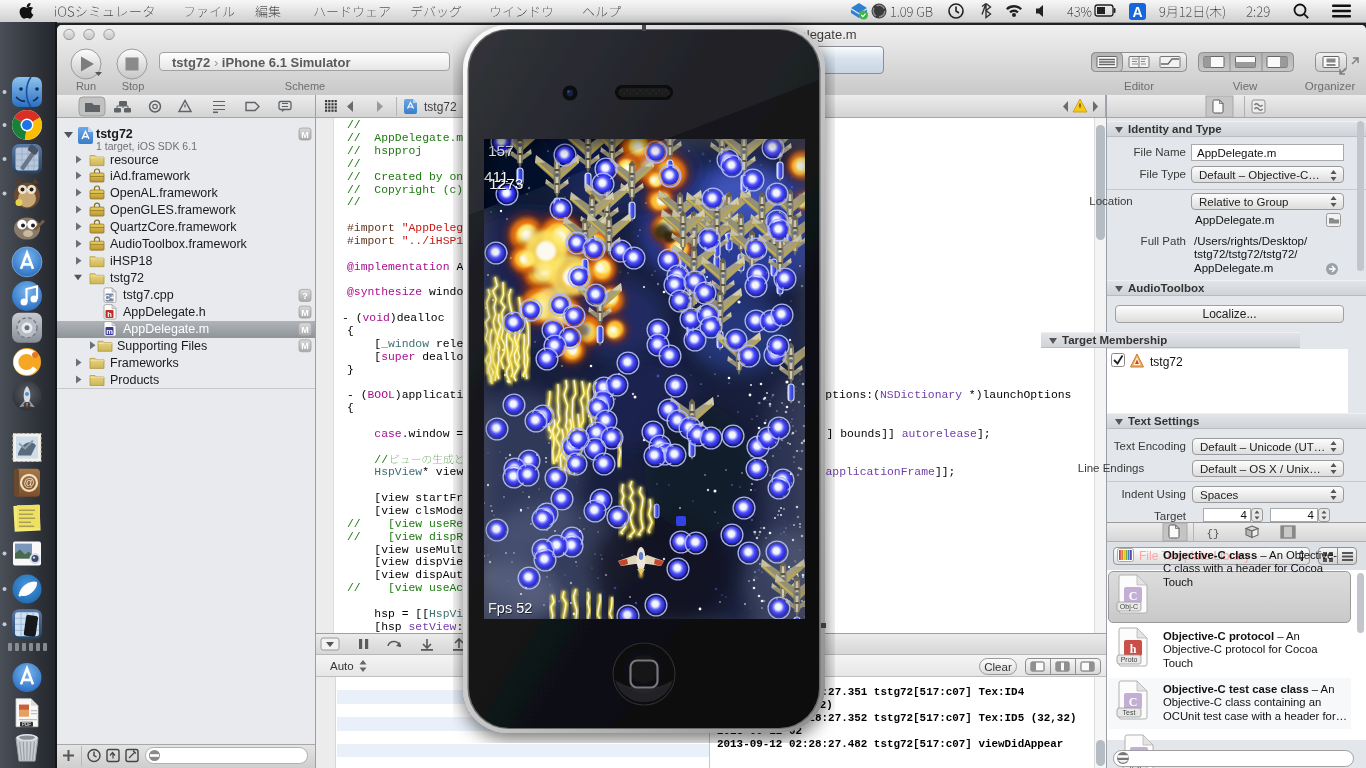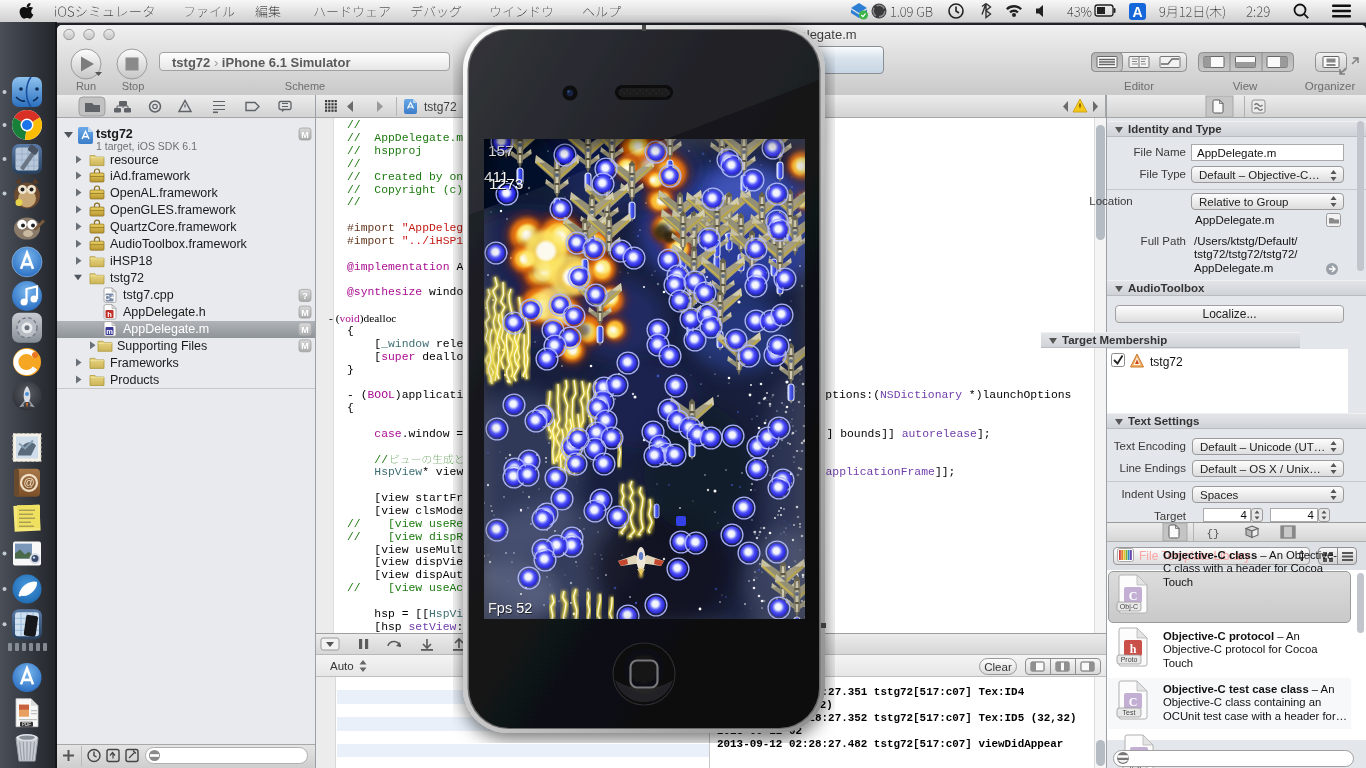--- a/index.html
+++ b/index.html
@@ -323,21 +323,21 @@
 <div style="position:absolute;left:347px;top:132.1px;font-family:Liberation Mono,monospace;font-size:11.4px;white-space:pre"><span style="color:#1d7a10">//&nbsp;&nbsp;AppDelegate.m</span></div>
 <div style="position:absolute;left:347px;top:144.9px;font-family:Liberation Mono,monospace;font-size:11.4px;white-space:pre"><span style="color:#1d7a10">//&nbsp;&nbsp;hspproj</span></div>
 <div style="position:absolute;left:347px;top:157.8px;font-family:Liberation Mono,monospace;font-size:11.4px;white-space:pre"><span style="color:#1d7a10">//</span></div>
 <div style="position:absolute;left:347px;top:170.6px;font-family:Liberation Mono,monospace;font-size:11.4px;white-space:pre"><span style="color:#1d7a10">//&nbsp;&nbsp;Created&nbsp;by&nbsp;on&nbsp;2013/09/12.</span></div>
 <div style="position:absolute;left:347px;top:183.5px;font-family:Liberation Mono,monospace;font-size:11.4px;white-space:pre"><span style="color:#1d7a10">//&nbsp;&nbsp;Copyright&nbsp;(c)&nbsp;2013.&nbsp;All&nbsp;rights&nbsp;reserved.</span></div>
 <div style="position:absolute;left:347px;top:196.3px;font-family:Liberation Mono,monospace;font-size:11.4px;white-space:pre"><span style="color:#1d7a10">//</span></div>
 <div style="position:absolute;left:347px;top:222.1px;font-family:Liberation Mono,monospace;font-size:11.4px;white-space:pre"><span style="color:#643820">#import&nbsp;</span><span style="color:#c41a16">"AppDelegate.h"</span></div>
 <div style="position:absolute;left:347px;top:234.9px;font-family:Liberation Mono,monospace;font-size:11.4px;white-space:pre"><span style="color:#643820">#import&nbsp;</span><span style="color:#c41a16">"../iHSP18/hsp.h"</span></div>
 <div style="position:absolute;left:347px;top:260.6px;font-family:Liberation Mono,monospace;font-size:11.4px;white-space:pre"><span style="color:#aa0d91">@implementation</span><span style="color:#000">&nbsp;AppDelegate</span></div>
 <div style="position:absolute;left:347px;top:286.3px;font-family:Liberation Mono,monospace;font-size:11.4px;white-space:pre"><span style="color:#aa0d91">@synthesize</span><span style="color:#000">&nbsp;window;</span></div>
-<div style="position:absolute;left:329px;top:312.1px;font-family:Liberation Serif, serif;font-size:11.4px;white-space:pre"><span style="color:#000">-&nbsp;(</span><span style="color:#aa0d91">void</span><span style="color:#000">)dealloc</span></div>
+<div style="position:absolute;left:342px;top:312.1px;font-family:Liberation Mono, monospace;font-size:11.4px;white-space:pre"><span style="color:#000">-&nbsp;(</span><span style="color:#aa0d91">void</span><span style="color:#000">)dealloc</span></div>
 <div style="position:absolute;left:347px;top:324.9px;font-family:Liberation Mono,monospace;font-size:11.4px;white-space:pre"><span style="color:#000">{</span></div>
 <div style="position:absolute;left:347px;top:337.8px;font-family:Liberation Mono,monospace;font-size:11.4px;white-space:pre"><span style="color:#000">&nbsp;&nbsp;&nbsp;&nbsp;[</span><span style="color:#3f6e74">_window</span><span style="color:#000">&nbsp;release];</span></div>
 <div style="position:absolute;left:347px;top:350.6px;font-family:Liberation Mono,monospace;font-size:11.4px;white-space:pre"><span style="color:#000">&nbsp;&nbsp;&nbsp;&nbsp;[</span><span style="color:#aa0d91">super</span><span style="color:#000">&nbsp;dealloc];</span></div>
 <div style="position:absolute;left:347px;top:363.5px;font-family:Liberation Mono,monospace;font-size:11.4px;white-space:pre"><span style="color:#000">}</span></div>
 <div style="position:absolute;left:347px;top:389.2px;font-family:Liberation Mono,monospace;font-size:11.4px;white-space:pre"><span style="color:#000">-&nbsp;(</span><span style="color:#aa0d91">BOOL</span><span style="color:#000">)application:(</span><span style="color:#703daa">UIApplication</span><span style="color:#000">&nbsp;*)application&nbsp;didFinishLa</span></div>
 <div style="position:absolute;left:347px;top:402.1px;font-family:Liberation Mono,monospace;font-size:11.4px;white-space:pre"><span style="color:#000">{</span></div>
 <div style="position:absolute;left:347px;top:427.8px;font-family:Liberation Mono,monospace;font-size:11.4px;white-space:pre"><span style="color:#000">&nbsp;&nbsp;&nbsp;&nbsp;</span><span style="color:#aa0d91">case</span><span style="color:#000">.window&nbsp;=&nbsp;[[[</span><span style="color:#703daa">UIWindow</span><span style="color:#000">&nbsp;alloc]&nbsp;initWithFrame:[[</span></div>
 <div style="position:absolute;left:347px;top:466.3px;font-family:Liberation Mono,monospace;font-size:11.4px;white-space:pre"><span style="color:#000">&nbsp;&nbsp;&nbsp;&nbsp;</span><span style="color:#3f6e74">HspView</span><span style="color:#000">*&nbsp;view&nbsp;=&nbsp;[[</span><span style="color:#3f6e74">HspView</span><span style="color:#000">&nbsp;alloc]&nbsp;initWithFrame</span></div>
 <div style="position:absolute;left:347px;top:492.1px;font-family:Liberation Mono,monospace;font-size:11.4px;white-space:pre"><span style="color:#000">&nbsp;&nbsp;&nbsp;&nbsp;[view&nbsp;startFrame];</span></div>
 <div style="position:absolute;left:347px;top:504.9px;font-family:Liberation Mono,monospace;font-size:11.4px;white-space:pre"><span style="color:#000">&nbsp;&nbsp;&nbsp;&nbsp;[view&nbsp;clsMode:1];</span></div>
@@ -455,21 +455,21 @@
 <div style="position:absolute;left:1036px;top:194.5px;width:150px;text-align:center;font-family:Liberation Sans,sans-serif;font-size:11.5px;color:#3a3a3a">Location</div>
 <div style="position:absolute;left:1191px;top:192.5px;width:153px;height:17px;background:linear-gradient(#fdfdfd,#ddd);border:1px solid #9a9a9a;border-radius:4px;font-family:Liberation Sans,sans-serif;font-size:11.5px;color:#222;line-height:16px;padding-left:7px;box-sizing:border-box;white-space:nowrap;overflow:hidden">Relative to Group<svg width="9" height="13" style="position:absolute;right:5px;top:1.5px">
       <path d="M4.5 1 l3 4 h-6 z M4.5 12 l3 -4 h-6 z" fill="#555"></path>
     </svg></div>
 <div style="position:absolute;left:1195px;top:214px;font-family:Liberation Sans,sans-serif;font-size:11.5px;color:#111">AppDelegate.m</div>
 <svg width="16" height="16" style="position:absolute;left:1326px;top:213px">
     <rect x="0.5" y="0.5" width="14" height="13" rx="2" fill="#f2f2f2" stroke="#9a9a9a"></rect>
     <path d="M3 5 h4 l1.5 1.5 h4.5 v4 h-10 z" fill="#8a8a8a"></path>
   </svg>
 <div style="position:absolute;left:1036px;top:234.5px;width:150px;text-align:right;font-family:Liberation Sans,sans-serif;font-size:11.5px;color:#3a3a3a">Full Path</div>
-<div style="position:absolute;left:1194px;top:234.5px;font-family:Liberation Sans,sans-serif;font-size:11.5px;color:#111">/Users/ktstg/Default/</div>
+<div style="position:absolute;left:1194px;top:234.5px;font-family:Liberation Sans,sans-serif;font-size:11.5px;color:#111">/Users/rights/Desktop/</div>
 <div style="position:absolute;left:1194px;top:248.3px;font-family:Liberation Sans,sans-serif;font-size:11.5px;color:#111">tstg72/tstg72/tstg72/</div>
 <div style="position:absolute;left:1194px;top:262.1px;font-family:Liberation Sans,sans-serif;font-size:11.5px;color:#111">AppDelegate.m</div>
 <svg width="14" height="14" style="position:absolute;left:1325px;top:262px">
     <circle cx="7" cy="7" r="6" fill="#9aa0a8"></circle>
     <path d="M4 7 h6 M7 4 l3 3 -3 3" stroke="#fff" stroke-width="1.4" fill="none"></path>
   </svg>
 <div style="position:absolute;left:1107px;top:280px;width:259px;height:16px;background:linear-gradient(#e2e4e8,#cfd3d8);border-top:1px solid #eef0f2;border-bottom:1px solid #b8bcc1;box-sizing:border-box">
     <svg width="12" height="14" style="position:absolute;left:6px;top:1px">
       <path d="M2 4 h8 l-4 6 z" fill="#555"></path>
     </svg>
@@ -496,21 +496,21 @@
 <div style="position:absolute;left:1107px;top:413px;width:259px;height:16px;background:linear-gradient(#e2e4e8,#cfd3d8);border-top:1px solid #eef0f2;border-bottom:1px solid #b8bcc1;box-sizing:border-box">
     <svg width="12" height="14" style="position:absolute;left:6px;top:1px">
       <path d="M2 4 h8 l-4 6 z" fill="#555"></path>
     </svg>
     <div style="position:absolute;left:21px;top:1px;font-family:Liberation Sans,sans-serif;font-size:11.5px;font-weight:bold;color:#333">Text Settings</div>
   </div>
 <div style="position:absolute;left:1036px;top:439.5px;width:150px;text-align:right;font-family:Liberation Sans,sans-serif;font-size:11.5px;color:#3a3a3a">Text Encoding</div>
 <div style="position:absolute;left:1192px;top:437.5px;width:152px;height:17px;background:linear-gradient(#fdfdfd,#ddd);border:1px solid #9a9a9a;border-radius:4px;font-family:Liberation Sans,sans-serif;font-size:11.5px;color:#222;line-height:16px;padding-left:7px;box-sizing:border-box;white-space:nowrap;overflow:hidden">Default – Unicode (UT…<svg width="9" height="13" style="position:absolute;right:5px;top:1.5px">
       <path d="M4.5 1 l3 4 h-6 z M4.5 12 l3 -4 h-6 z" fill="#555"></path>
     </svg></div>
-<div style="position:absolute;left:1036px;top:461.5px;width:150px;text-align:right;font-family:Liberation Sans,sans-serif;font-size:11.5px;color:#3a3a3a">Line Endings</div>
+<div style="position:absolute;left:1036px;top:461.5px;width:150px;text-align:center;font-family:Liberation Sans,sans-serif;font-size:11.5px;color:#3a3a3a">Line Endings</div>
 <div style="position:absolute;left:1192px;top:459.5px;width:152px;height:17px;background:linear-gradient(#fdfdfd,#ddd);border:1px solid #9a9a9a;border-radius:4px;font-family:Liberation Sans,sans-serif;font-size:11.5px;color:#222;line-height:16px;padding-left:7px;box-sizing:border-box;white-space:nowrap;overflow:hidden">Default – OS X / Unix…<svg width="9" height="13" style="position:absolute;right:5px;top:1.5px">
       <path d="M4.5 1 l3 4 h-6 z M4.5 12 l3 -4 h-6 z" fill="#555"></path>
     </svg></div>
 <div style="position:absolute;left:1107px;top:481px;width:259px;height:1px;background:#c5c8cc"></div>
 <div style="position:absolute;left:1036px;top:488px;width:150px;text-align:right;font-family:Liberation Sans,sans-serif;font-size:11.5px;color:#3a3a3a">Indent Using</div>
 <div style="position:absolute;left:1192px;top:485.5px;width:152px;height:17px;background:linear-gradient(#fdfdfd,#ddd);border:1px solid #9a9a9a;border-radius:4px;font-family:Liberation Sans,sans-serif;font-size:11.5px;color:#222;line-height:16px;padding-left:7px;box-sizing:border-box;white-space:nowrap;overflow:hidden">Spaces<svg width="9" height="13" style="position:absolute;right:5px;top:1.5px">
       <path d="M4.5 1 l3 4 h-6 z M4.5 12 l3 -4 h-6 z" fill="#555"></path>
     </svg></div>
 <div style="position:absolute;left:1036px;top:510px;width:150px;text-align:right;font-family:Liberation Sans,sans-serif;font-size:11.5px;color:#3a3a3a">Target</div>
 <div style="position:absolute;left:1203px;top:508px;width:48px;height:14px;background:#fff;border:1px solid #aaa;font-family:Liberation Sans,sans-serif;font-size:11.5px;color:#111;text-align:right;padding-right:3px;box-sizing:border-box">4</div>

